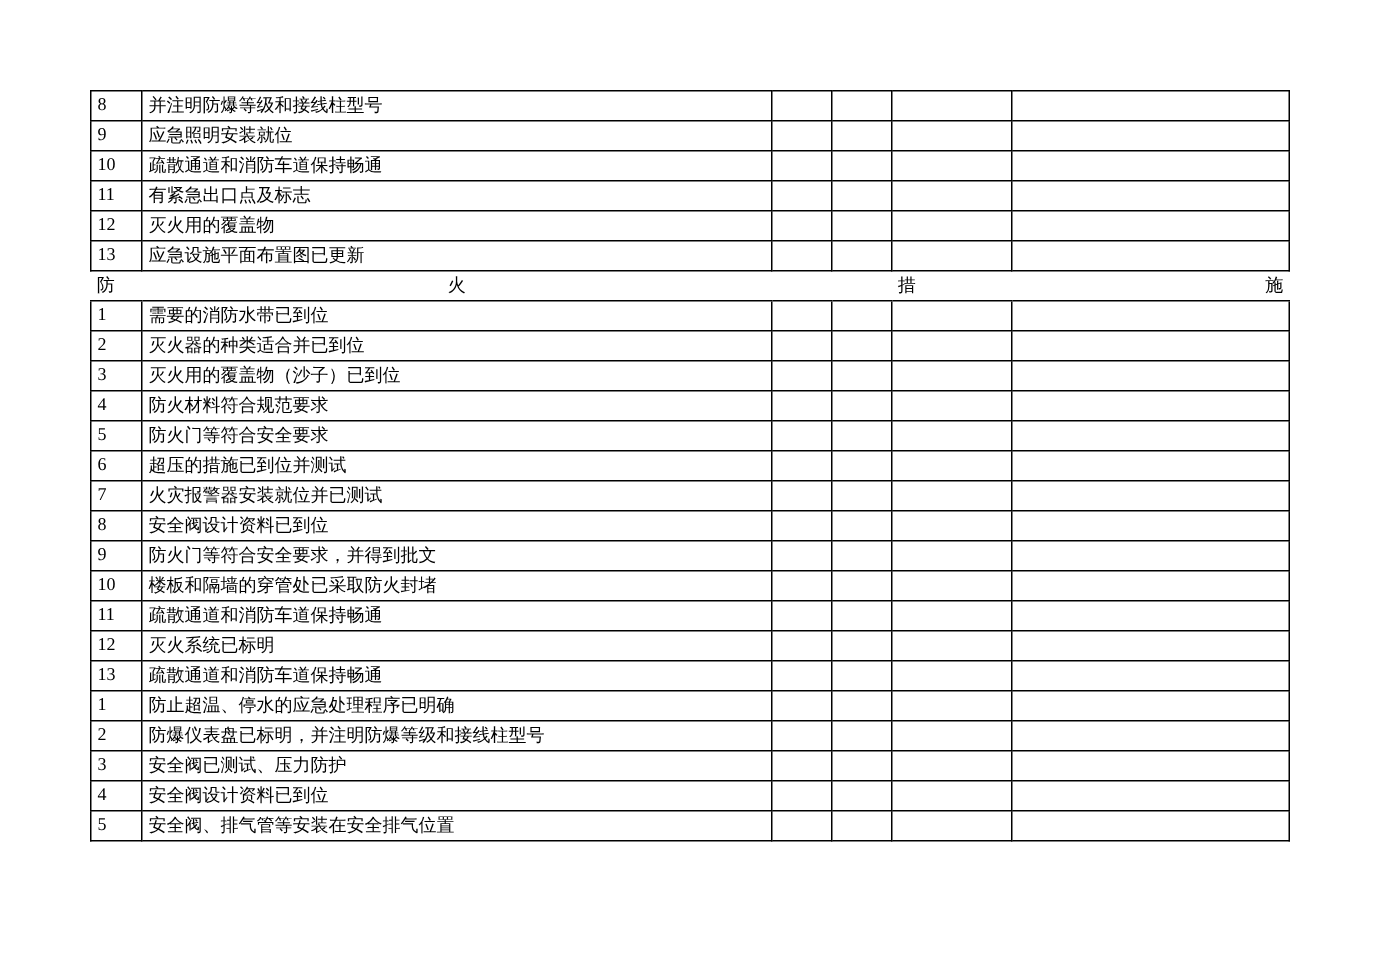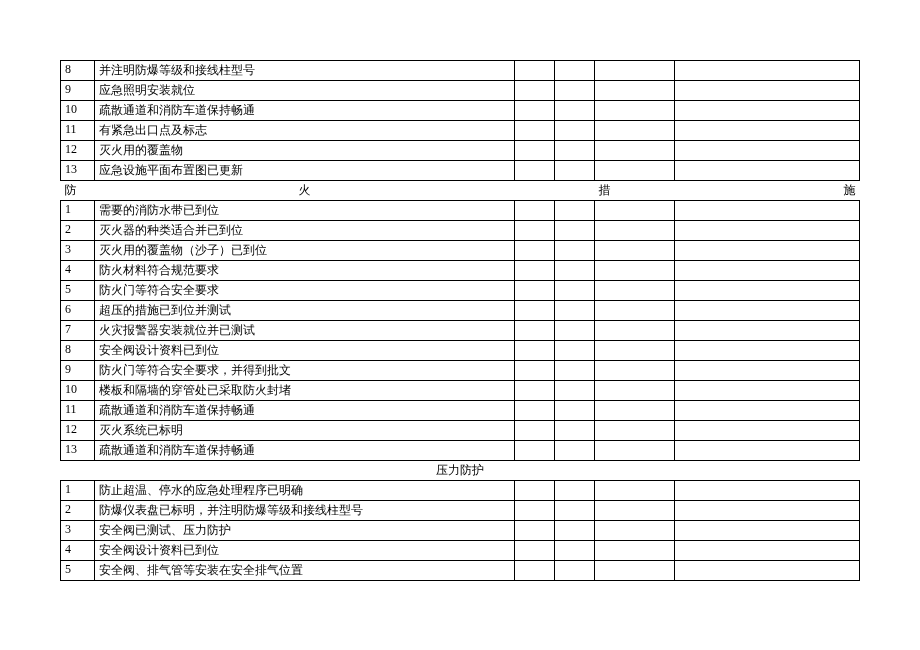--- a/index.html
+++ b/index.html
@@ -204,23 +204,20 @@
         <td></td>
       </tr>
       <tr>
         <td>13</td>
         <td>疏散通道和消防车道保持畅通</td>
         <td></td>
         <td></td>
         <td></td>
         <td></td>
       </tr>
-      <tr class="section-header">
-        <td colspan="6" style="text-align:center">压力防护</td>
-      </tr>
       <tr>
         <td>1</td>
         <td>防止超温、停水的应急处理程序已明确</td>
         <td></td>
         <td></td>
         <td></td>
         <td></td>
       </tr>
       <tr>
         <td>2</td>

